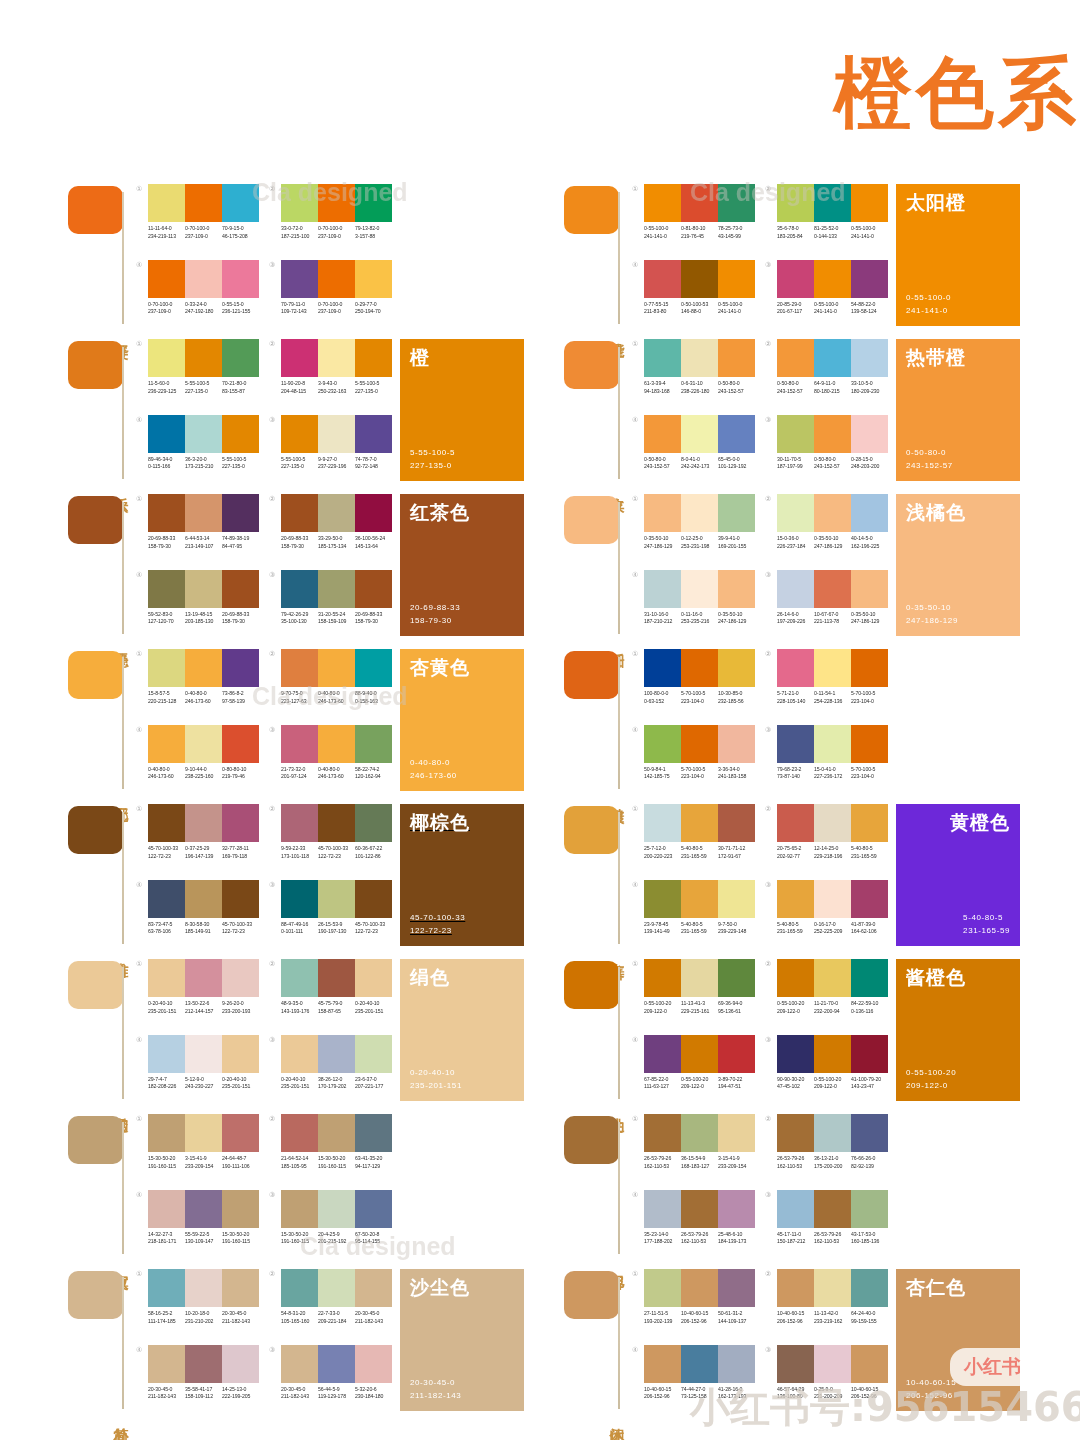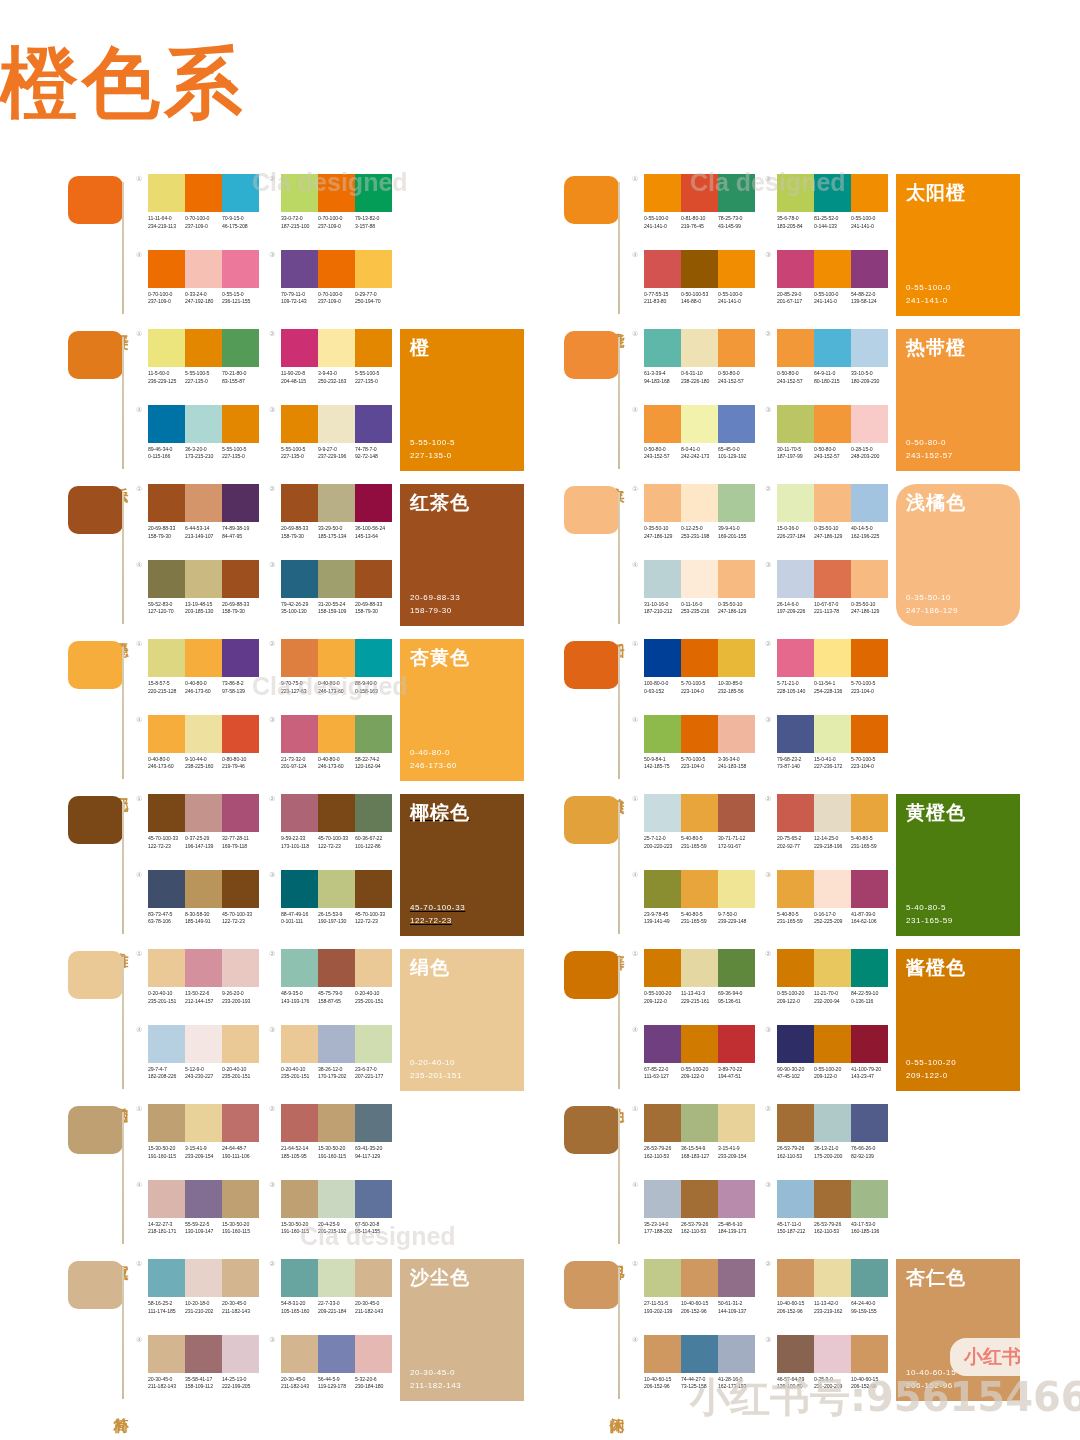--- a/index.html
+++ b/index.html
@@ -6,22 +6,22 @@
   html, body {
     width: 1080px; height: 1440px;
     background: #ffffff;
     font-family: "Liberation Sans", "DejaVu Sans", sans-serif;
     overflow: hidden;
   }
   #page { position: relative; width: 1080px; height: 1440px; }
 
   
   .title-wrap {
-    width: 100%; text-align: left;
-    padding-top: 44px; padding-bottom: 14px;
+    width: 100%; text-align: right;
+    padding-top: 44px; padding-bottom: 14px; margin-top: 10px;
   }
   .title {
     font-size: 78px; font-weight: bold; letter-spacing: 4px;
     color: #ef7622; line-height: 1;
     font-family: "DejaVu Sans", "Liberation Sans", sans-serif;
   }
 
   
   .sheet {
     position: absolute; left: 62px; top: 168px;
@@ -751,21 +751,21 @@
                 <span>221-113-78</span>
               </div>
               <div class="codecell">
                 <span>0-35-50-10</span>
                 <span>247-186-129</span>
               </div>
             </div>
           </div>
         </div>
         <div class="bigcol">
-          <div class="big" style="background: rgb(247, 186, 129); border-radius: 20px;">
+          <div class="big" style="background: rgb(247, 186, 129);">
             <div class="bigname">浅橘色</div>
             <div class="bigcodes">
               <span>0-35-50-10</span>
               <span>247-186-129</span>
             </div>
           </div>
         </div>
       </div>
       <div class="card">
         <div class="chipcol">
@@ -1166,21 +1166,21 @@
                 <span>252-225-209</span>
               </div>
               <div class="codecell">
                 <span>41-87-39-0</span>
                 <span>164-62-106</span>
               </div>
             </div>
           </div>
         </div>
         <div class="bigcol">
-          <div class="big" style="background: #4d7c0f;">
+          <div class="big" style="background: #6d28d9; align-items: flex-end;">
             <div class="bigname">黄橙色</div>
             <div class="bigcodes">
               <span>5-40-80-5</span>
               <span>231-165-59</span>
             </div>
           </div>
         </div>
       </div>
       <div class="card">
         <div class="chipcol">

